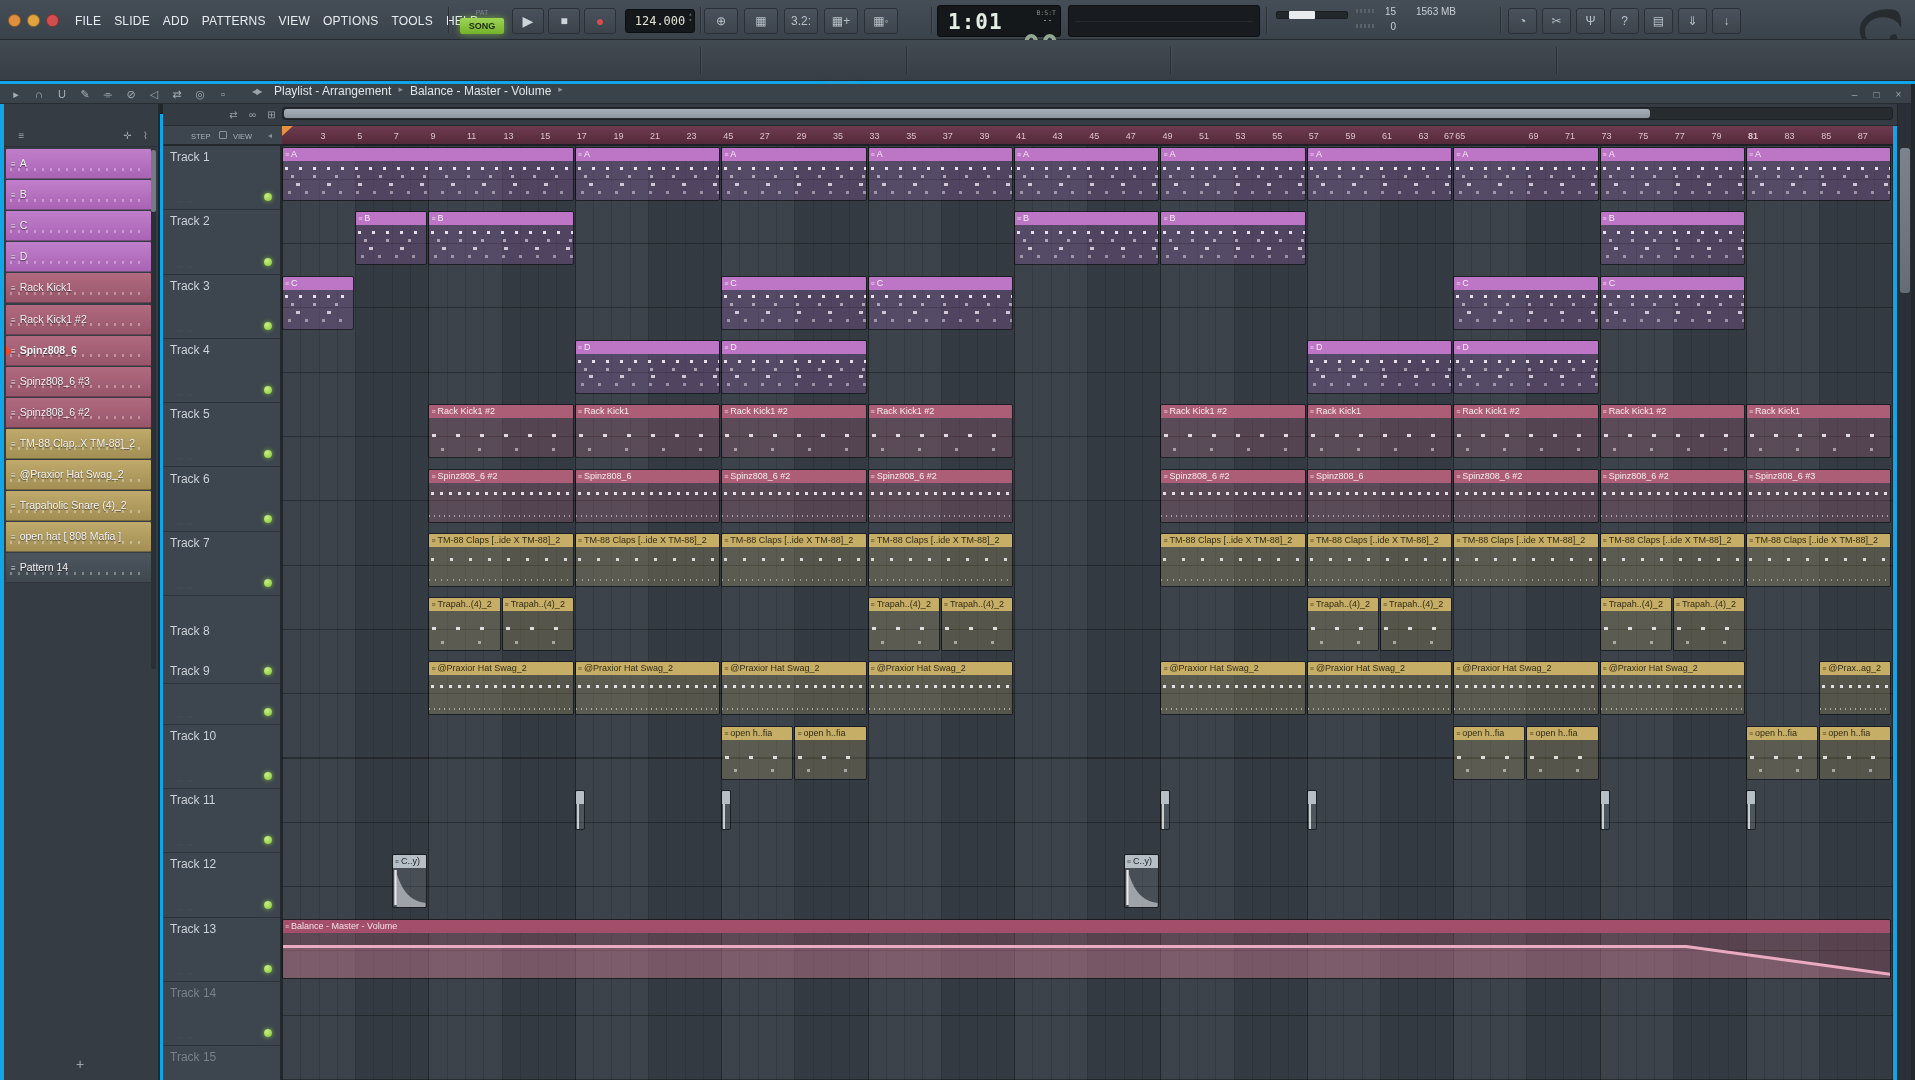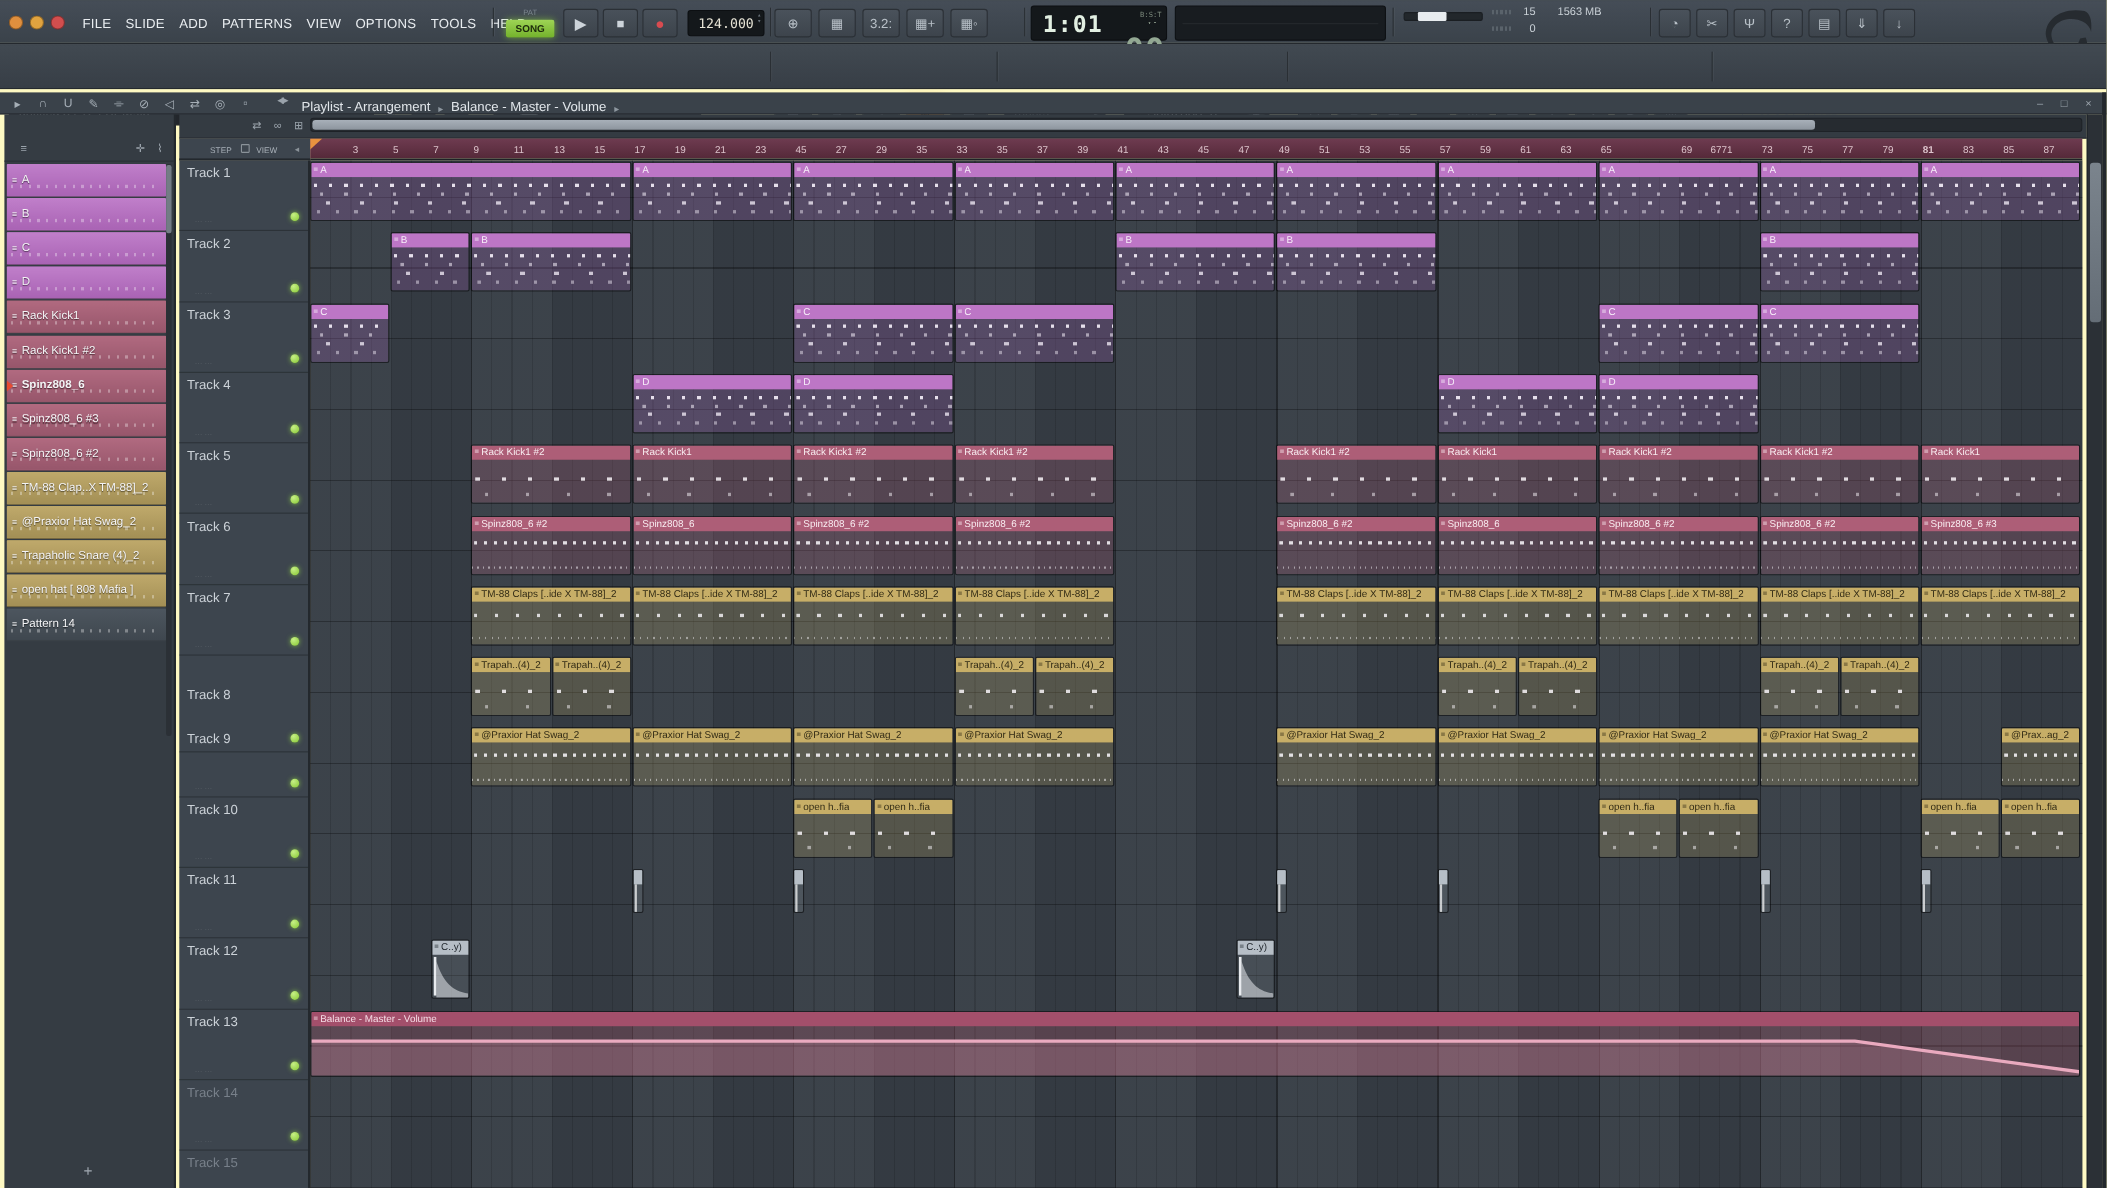--- a/index.html
+++ b/index.html
@@ -1,18 +1,18 @@
 <!DOCTYPE html>
 <html><head>
 <meta charset="utf-8">
 <style>
   *{box-sizing:border-box;margin:0;padding:0}
   html,body{width:1915px;height:1080px;overflow:hidden;background:#23272b;
     font-family:"Liberation Sans",sans-serif;-webkit-font-smoothing:antialiased}
-  #app{position:absolute;inset:0;width:1915px;height:1080px;background:#fef9c3;overflow:hidden}
+  #app{position:absolute;inset:0;width:1915px;height:1080px;background:#0ea5e9;overflow:hidden}
 
   
   .tb{position:absolute;left:0;width:1915px;border-top:1px solid rgba(255,255,255,.06);border-bottom:1px solid #24292e}
   #tb1{top:0;height:40px;background:linear-gradient(#454d57,#3a424a)}
   #tb2{top:40px;height:41px;background:linear-gradient(#414951,#373e46)}
   .vsep{position:absolute;top:6px;bottom:6px;width:1px;background:#2a2f34;box-shadow:1px 0 0 rgba(255,255,255,.05)}
   .traffic{position:absolute;left:8px;top:13px;display:flex;gap:6px}
   .tl{width:13px;height:13px;border-radius:50%;border:1px solid rgba(0,0,0,.35)}
   .menu-bar{position:absolute;left:74px;top:0;height:40px;display:flex;align-items:center;gap:11px}
   .menu-item{color:#e9edf0;font-size:12px;letter-spacing:.2px;padding:2px 1px;cursor:default}
@@ -73,21 +73,21 @@
   .winbtn-group .tbtn{width:30px;height:27px}
   #hint{position:absolute;left:1564px;top:45px;width:196px;height:32px;font-size:10px;line-height:15px;color:#c4cbd1}
   #hint .dim{color:#8a939b}
   #hint-arrow{position:absolute;right:0;top:8px;color:#6c757d;font-size:9px}
 
   
   #pl-titlebar{position:absolute;left:0;top:84px;width:1915px;height:20px;background:#3a424a;border-bottom:1px solid #272c31}
   .pl-tools{position:absolute;left:6px;top:2px;display:flex;gap:3px}
   .ptool{width:20px;height:16px;display:flex;align-items:center;justify-content:center;color:#a6afb7;font-size:11px}
   #crumb-detach{position:absolute;left:252px;top:3px;font-size:8px;color:#9aa3ab;letter-spacing:-2px}
-  .crumbs{position:absolute;left:274px;top:0;height:20px;display:flex;align-items:flex-end;gap:7px;font-size:12px;color:#e1e6ea}
+  .crumbs{position:absolute;left:274px;top:0;height:20px;display:flex;align-items:flex-start;gap:7px;font-size:12px;color:#e1e6ea}
   .crumb-sep{color:#8e979f;font-size:9px}
   .wctl-group{position:absolute;right:8px;top:3px;display:flex;gap:5px}
   .wctl{width:17px;height:14px;display:flex;align-items:center;justify-content:center;color:#9aa3ab;font-size:10px}
 
   #pl-subrow{position:absolute;left:163px;top:104px;width:1734px;height:22px;background:#343b42;border-bottom:1px solid #262b30}
   .mini-icon{width:15px;height:14px;display:flex;align-items:center;justify-content:center;color:#9aa3ab;font-size:10px}
   #subrow-icons{position:absolute;left:63px;top:3px;display:flex;gap:4px}
   #hscroll{position:absolute;left:119px;top:3px;width:1611px;height:13px;background:#262b30;border-radius:3px;border:1px solid #1e2227}
   #hscroll-thumb{position:absolute;left:1px;top:1px;width:1366px;height:9px;background:linear-gradient(#a8b0b9,#8d959e);border-radius:3px}
 
@@ -395,21 +395,21 @@
         <span class="ruler-num" style="left: 843.8px;">47</span>
         <span class="ruler-num" style="left: 880.4px;">49</span>
         <span class="ruler-num" style="left: 917px;">51</span>
         <span class="ruler-num" style="left: 953.6px;">53</span>
         <span class="ruler-num" style="left: 990.2px;">55</span>
         <span class="ruler-num" style="left: 1026.8px;">57</span>
         <span class="ruler-num" style="left: 1063.4px;">59</span>
         <span class="ruler-num" style="left: 1100px;">61</span>
         <span class="ruler-num" style="left: 1136.6px;">63</span>
         <span class="ruler-num" style="left: 1173.2px;">65</span>
-        <span class="ruler-num" style="left: 1273px;">67</span>
+        <span class="ruler-num" style="left: 1162px;">67</span>
         <span class="ruler-num" style="left: 1246.4px;">69</span>
         <span class="ruler-num" style="left: 1283px;">71</span>
         <span class="ruler-num" style="left: 1319.6px;">73</span>
         <span class="ruler-num" style="left: 1356.2px;">75</span>
         <span class="ruler-num" style="left: 1392.8px;">77</span>
         <span class="ruler-num" style="left: 1429.4px;">79</span>
         <span class="ruler-num" style="left: 1466px; font-weight: bold;">81</span>
         <span class="ruler-num" style="left: 1502.6px;">83</span>
         <span class="ruler-num" style="left: 1539.2px;">85</span>
         <span class="ruler-num" style="left: 1575.8px;">87</span>

